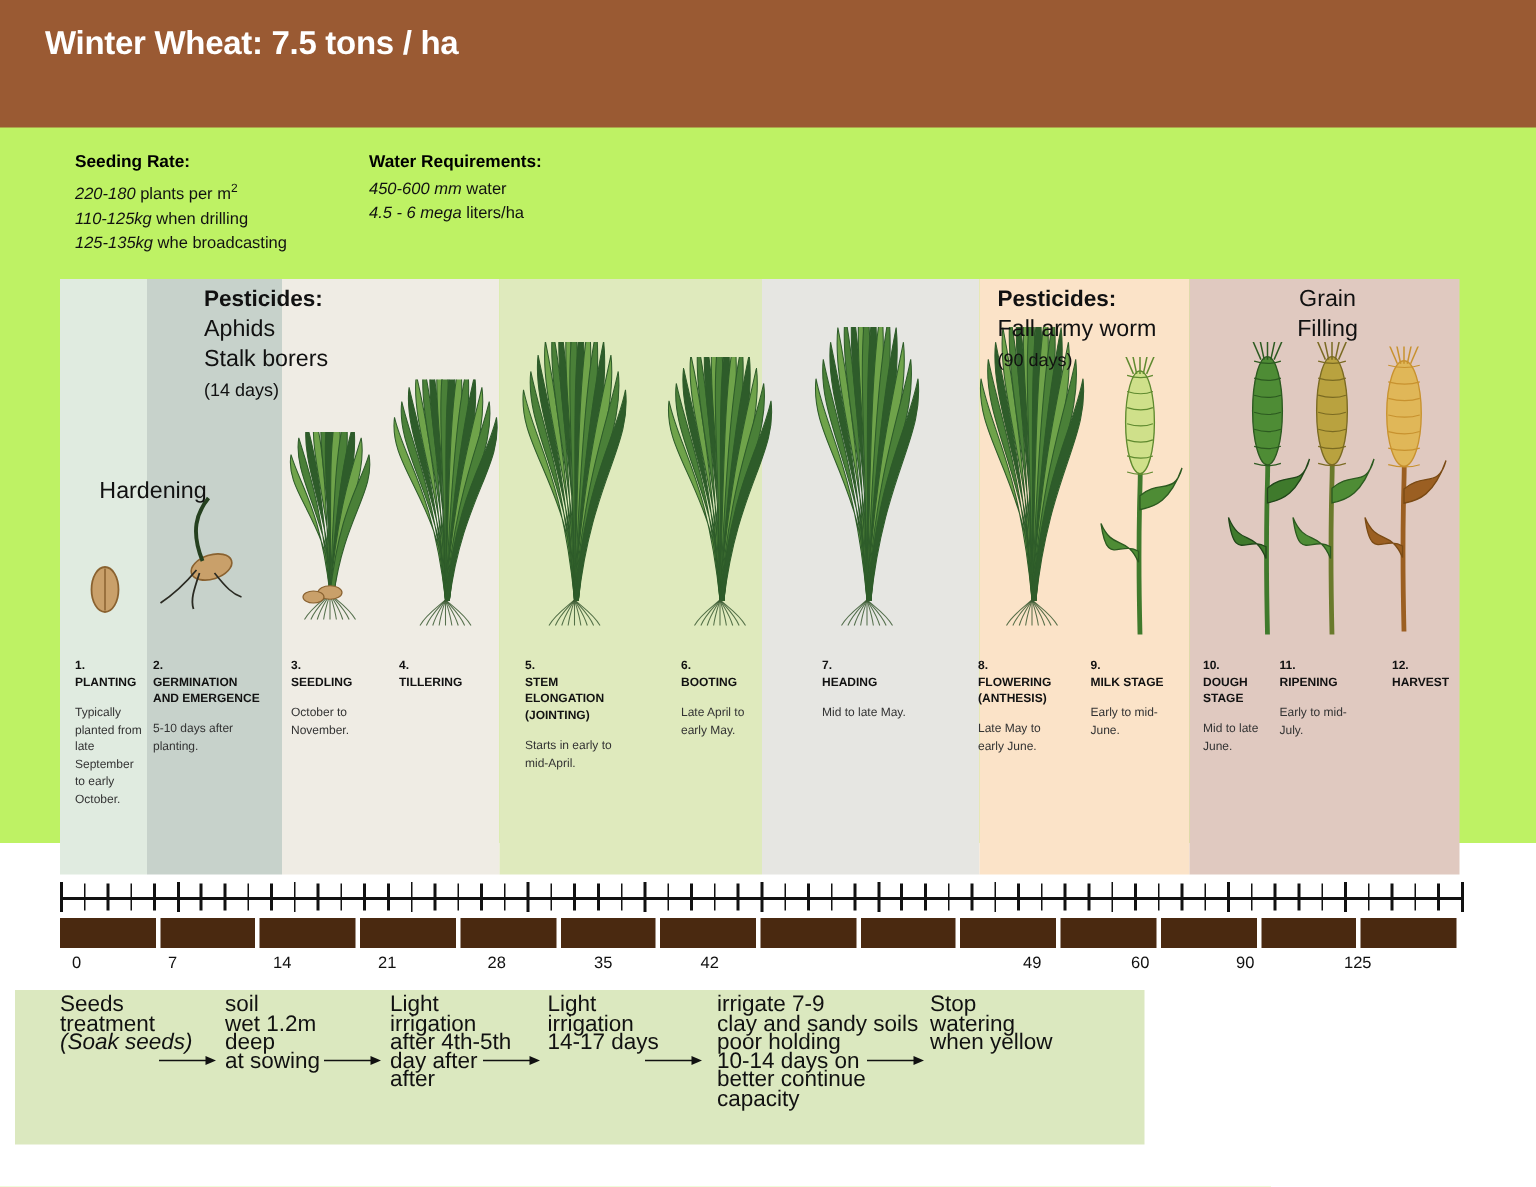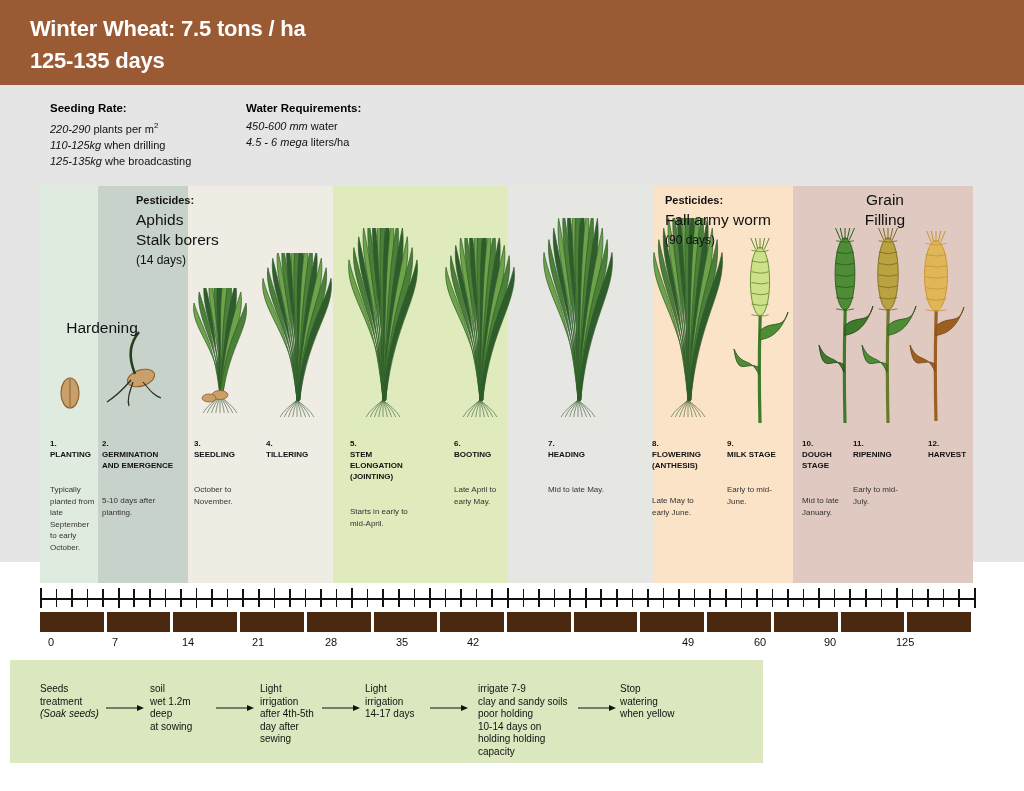--- a/index.html
+++ b/index.html
@@ -2,21 +2,21 @@
 <html><head>
 <meta charset="utf-8">
 <style>
   * { box-sizing: border-box; margin: 0; padding: 0; }
   html, body {
     width: 1024px; height: 791px;
     background: #ffffff;
     font-family: "Liberation Sans", sans-serif;
     overflow: hidden;
   }
-  .page { position: relative; width: 1024px; height: 562px; background: #e5e5e5; }
+  .page { position: relative; width: 1024px; height: 562px; background: #bef264; }
 
   
   .banner {
     position: absolute; left: 0; top: 0; width: 1024px; height: 85px;
     background: #9a5a33;
   }
   .banner .t1, .banner .t2 {
     position: absolute; left: 30px; color: #ffffff;
     font-weight: bold; font-size: 22px; letter-spacing: -0.2px;
   }
@@ -32,68 +32,67 @@
   .spec-line { white-space: nowrap; }
   .spec-line i { font-style: italic; }
   .sup { font-size: 8px; vertical-align: super; }
 
   
   .bands { position: absolute; left: 0; top: 186px; width: 1024px; height: 397px; }
   .band { position: absolute; top: 0; height: 397px; }
 
   
   .callout { position: absolute; color: #111; }
-  .callout .hd { font-weight: bold; font-size: 11px; line-height: 20px; }
+  .callout .hd { font-weight: bold; font-size: 15px; line-height: 20px; }
   .callout .ln { font-size: 15.5px; line-height: 20px; }
   .callout .it { font-size: 12px; line-height: 20px; }
   .callout.center { text-align: center; }
 
   
   .stage { position: absolute; top: 252px; }
   .stage .num { font-size: 8px; font-weight: bold; color: #111; line-height: 11px; }
   .stage .name { font-size: 8px; font-weight: bold; color: #111; line-height: 11px; text-transform: uppercase; }
-  .stage .desc { font-size: 8px; color: #333; line-height: 11.5px; margin-top: 24px; }
+  .stage .desc { font-size: 8px; color: #333; line-height: 11.5px; margin-top: 9px; }
 
   
   .illus { position: absolute; bottom: 0; }
 
   
   .ruler { position: absolute; left: 0; top: 588px; width: 1024px; height: 62px; }
   .tickbar { position: absolute; left: 40px; top: 0; width: 934px; height: 20px; }
   .tickline { position: absolute; left: 0; top: 10px; width: 934px; height: 1.6px; background: #111; }
   .tick { position: absolute; top: 1px; width: 1.6px; height: 18px; background: #111; }
   .tick.major { top: 0px; height: 20px; width: 1.8px; }
   .blocks { position: absolute; left: 40px; top: 24px; width: 934px; height: 20px; }
   .blk { position: absolute; top: 0; height: 20px; background: #4a2910; }
   .tlabels { position: absolute; left: 0; top: 48px; width: 1024px; height: 16px; }
   .tlabel { position: absolute; font-size: 11px; color: #111; }
 
   
   .flow {
     position: absolute; left: 10px; top: 660px; width: 753px; height: 103px;
     background: #dbe8bf;
   }
-  .fstep { position: absolute; top: 23px; font-size: 10px; color: #111; line-height: 12.5px; }
+  .fstep { position: absolute; top: 4px; font-size: 15px; color: #111; line-height: 12.5px; }
   .fstep .it { font-style: italic; }
   .farrow { position: absolute; top: 39px; height: 10px; }
 </style>
 </head>
 <body>
 
 <div class="page">
 
   <div class="banner">
     <div class="t1">Winter Wheat: 7.5 tons / ha</div>
-    <div class="t2">125-135 days</div>
   </div>
 
   <div class="specs">
     <div class="spec-col a">
       <div class="spec-title">Seeding Rate:</div>
-      <div class="spec-line"><i>220-290</i><span> plants per m</span><span class="sup">2</span></div>
+      <div class="spec-line"><i>220-180</i><span> plants per m</span><span class="sup">2</span></div>
       <div class="spec-line"><i>110-125kg</i><span> when drilling</span></div>
       <div class="spec-line"><i>125-135kg</i><span> whe broadcasting</span></div>
     </div>
     <div class="spec-col b">
       <div class="spec-title">Water Requirements:</div>
       <div class="spec-line"><i>450-600 mm</i><span> water</span></div>
       <div class="spec-line"><i>4.5 - 6 mega</i><span> liters/ha</span></div>
     </div>
   </div>
 
@@ -476,21 +475,21 @@
         <div class="desc">Late May to early June.</div>
       </div>
       <div class="stage" style="left: 727px; width: 58px;">
         <div class="num">9.</div>
         <div class="name">MILK STAGE</div>
         <div class="desc">Early to mid-June.</div>
       </div>
       <div class="stage" style="left: 802px; width: 46px;">
         <div class="num">10.</div>
         <div class="name">DOUGH STAGE</div>
-        <div class="desc">Mid to late January.</div>
+        <div class="desc">Mid to late June.</div>
       </div>
       <div class="stage" style="left: 853px; width: 48px;">
         <div class="num">11.</div>
         <div class="name">RIPENING</div>
         <div class="desc">Early to mid-July.</div>
       </div>
       <div class="stage" style="left: 928px; width: 58px;">
         <div class="num">12.</div>
         <div class="name">HARVEST</div>
       </div>
@@ -624,33 +623,33 @@
         <div>soil</div>
         <div>wet 1.2m</div>
         <div>deep</div>
         <div>at sowing</div>
       </div>
       <div class="fstep" style="left: 250px;">
         <div>Light</div>
         <div>irrigation</div>
         <div>after 4th-5th</div>
         <div>day after</div>
-        <div>sewing</div>
+        <div>after</div>
       </div>
       <div class="fstep" style="left: 355px;">
         <div>Light</div>
         <div>irrigation</div>
         <div>14-17 days</div>
       </div>
       <div class="fstep" style="left: 468px;">
         <div>irrigate 7-9</div>
         <div>clay and sandy soils</div>
         <div>poor holding</div>
         <div>10-14 days on</div>
-        <div>holding holding</div>
+        <div>better continue</div>
         <div>capacity</div>
       </div>
       <div class="fstep" style="left: 610px;">
         <div>Stop</div>
         <div>watering</div>
         <div>when yellow</div>
       </div>
       <div class="farrow" style="left: 96px; width: 38px;"><svg width="38" height="10" viewBox="0 0 38 10" xmlns="http://www.w3.org/2000/svg">
       <line x1="0" y1="5" x2="32" y2="5" stroke="#111" stroke-width="1"></line>
       <polygon points="38,5 31,2 31,8" fill="#111"></polygon>

